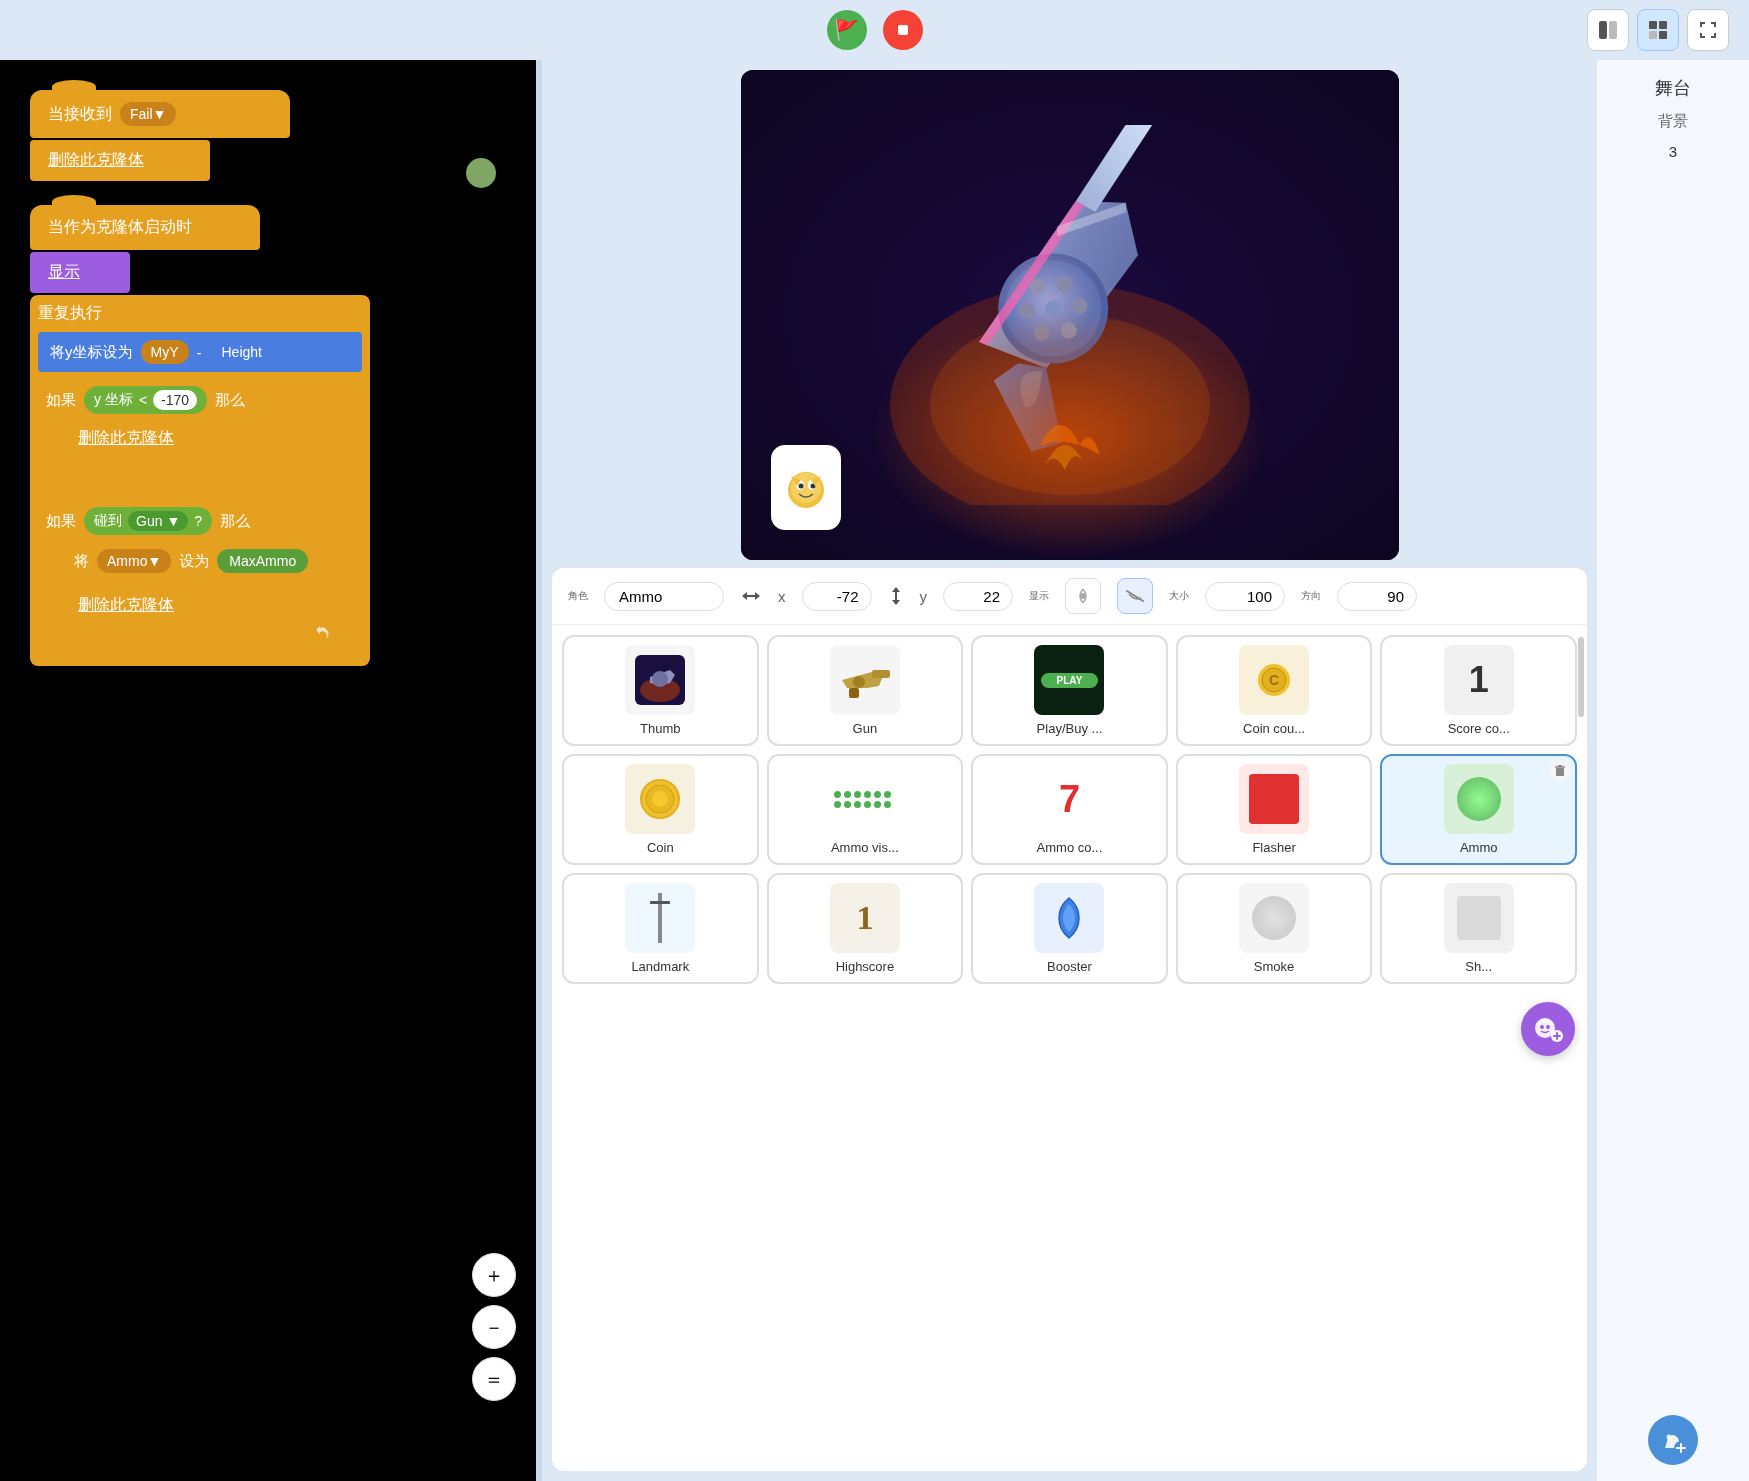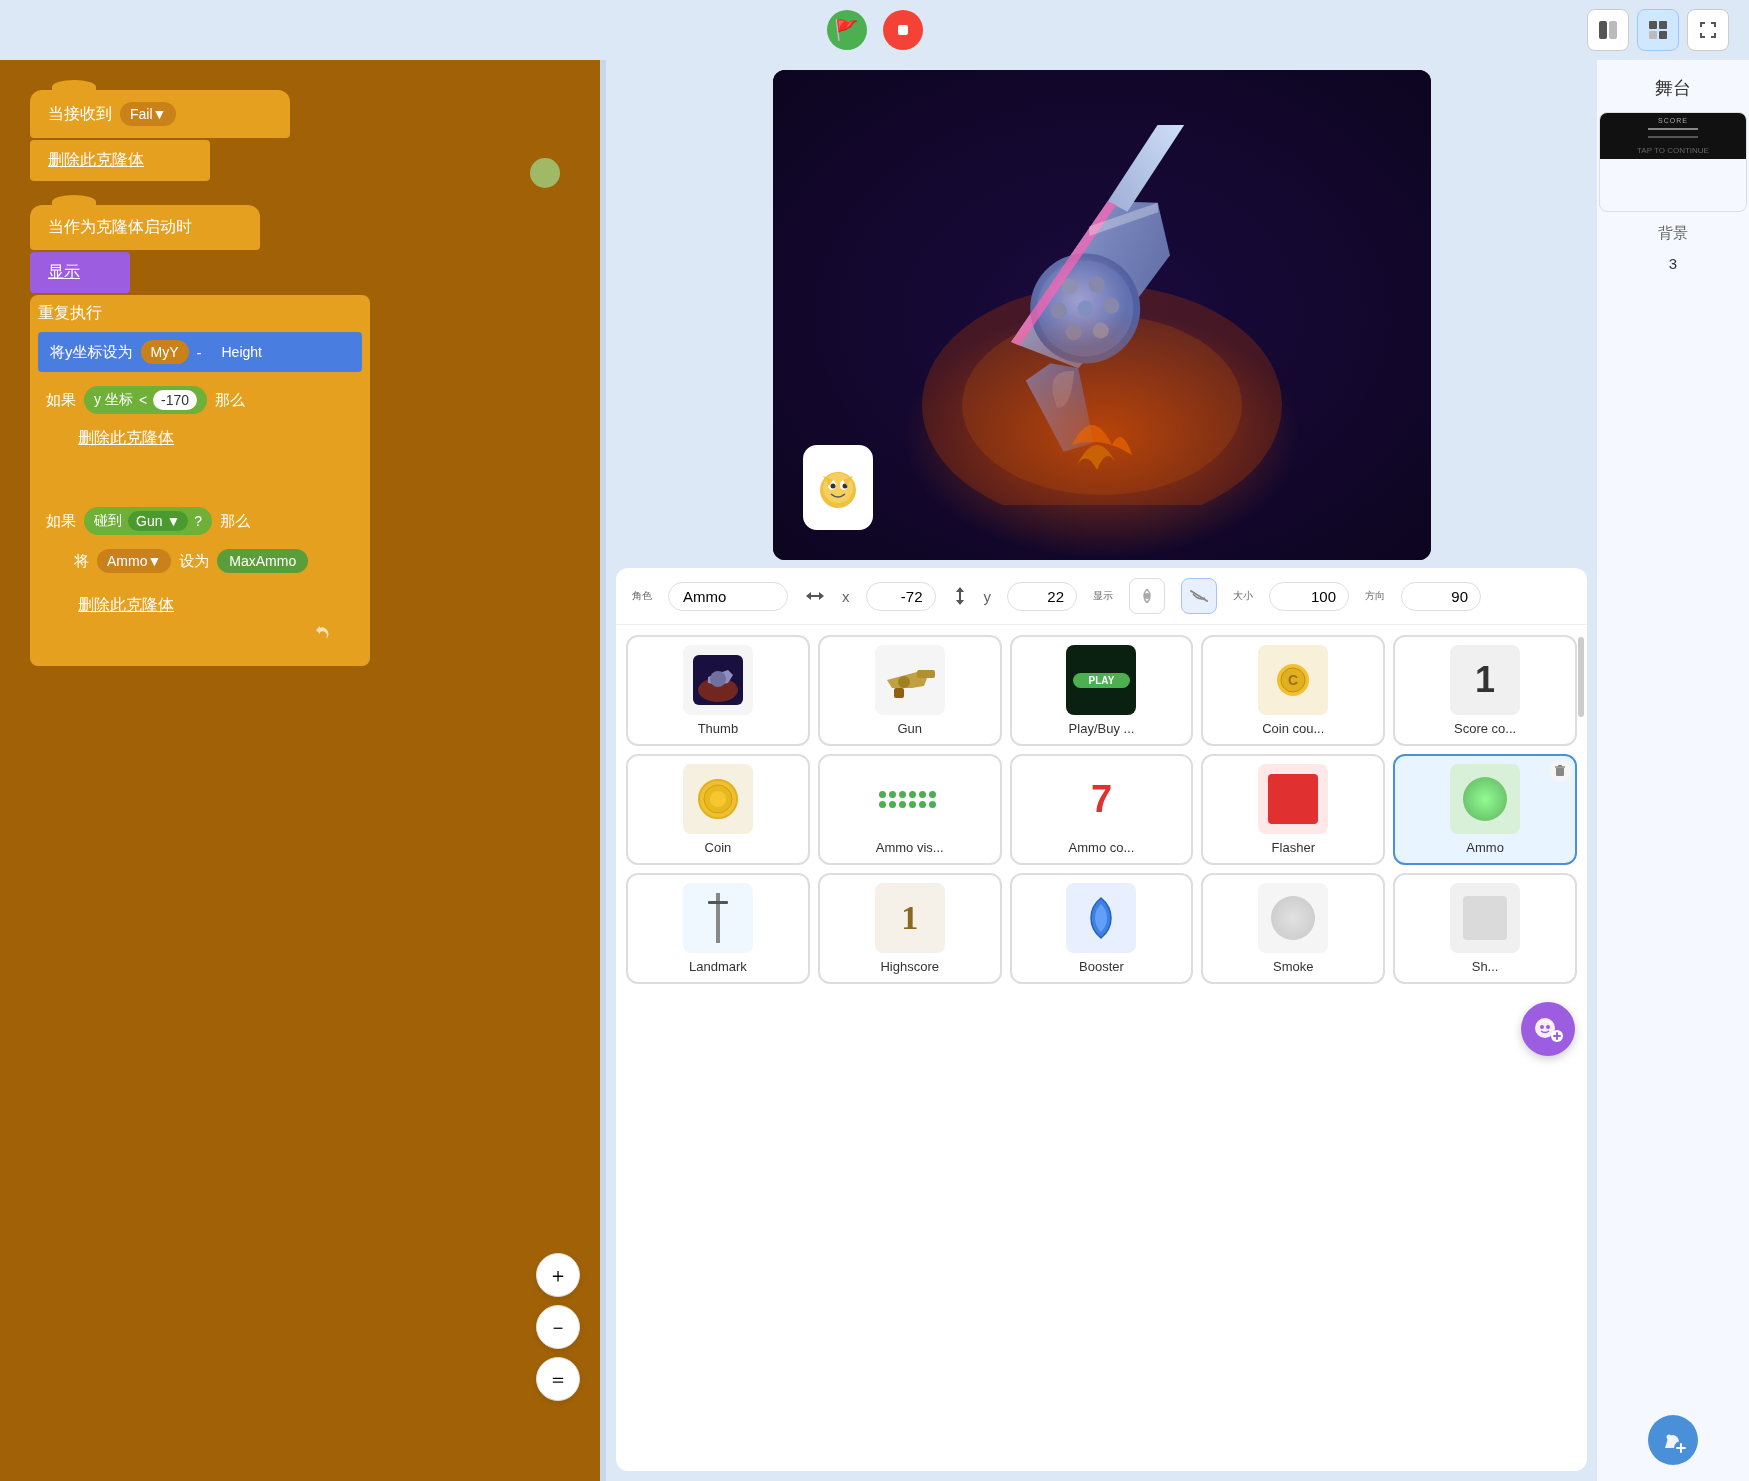--- a/index.html
+++ b/index.html
@@ -65,22 +65,22 @@
     
     .main-layout {
       position: absolute;
       top: 60px;
       left: 0; right: 0; bottom: 0;
       display: flex;
     }
 
     
     .code-panel {
-      width: 600px;
-      background: #a16207;
+      width: 536px;
+      background: #000000;
       position: relative;
       overflow: hidden;
       flex-shrink: 0;
     }
 
     
     .blocks-area {
       padding: 30px;
       position: relative;
     }
@@ -864,28 +864,20 @@
                 <path d="M24 19 L24 25 M21 22 L27 22" stroke="#9c5de0" stroke-width="2" stroke-linecap="round"></path>
               </svg>
             </div>
           </div>
         </div>
       </div>
 
       <div class="stage-sidebar">
         <span class="stage-label">舞台</span>
 
-        <div class="stage-thumb">
-          <div class="stage-mini">
-            <div style="color:#aaa; font-size:7px; letter-spacing:1px;">SCORE</div>
-            <div style="width:50px; height:2px; background:#888; margin:2px 0;"></div>
-            <div style="width:50px; height:2px; background:#555; margin:2px 0;"></div>
-            <div style="color:#666; font-size:8px; margin-top:4px;">TAP TO CONTINUE</div>
-          </div>
-        </div>
 
         <span class="backdrop-label">背景</span>
         <span class="backdrop-count">3</span>
 
         <div style="width:50px; height:50px; border-radius:50%; background:#4a90d9; display:flex; align-items:center; justify-content:center; cursor:pointer; margin-top:auto;">
           <svg width="28" height="28" viewBox="0 0 28 28">
             <circle cx="14" cy="14" r="13" fill="#4a90d9"></circle>
             <path d="M9 12 Q14 6 19 12 L22 22 L6 22 Z" fill="white" opacity="0.9"></path>
             <circle cx="10" cy="11" r="2.5" fill="white" opacity="0.9"></circle>
             <circle cx="22" cy="22" r="7" fill="#4a90d9"></circle>

